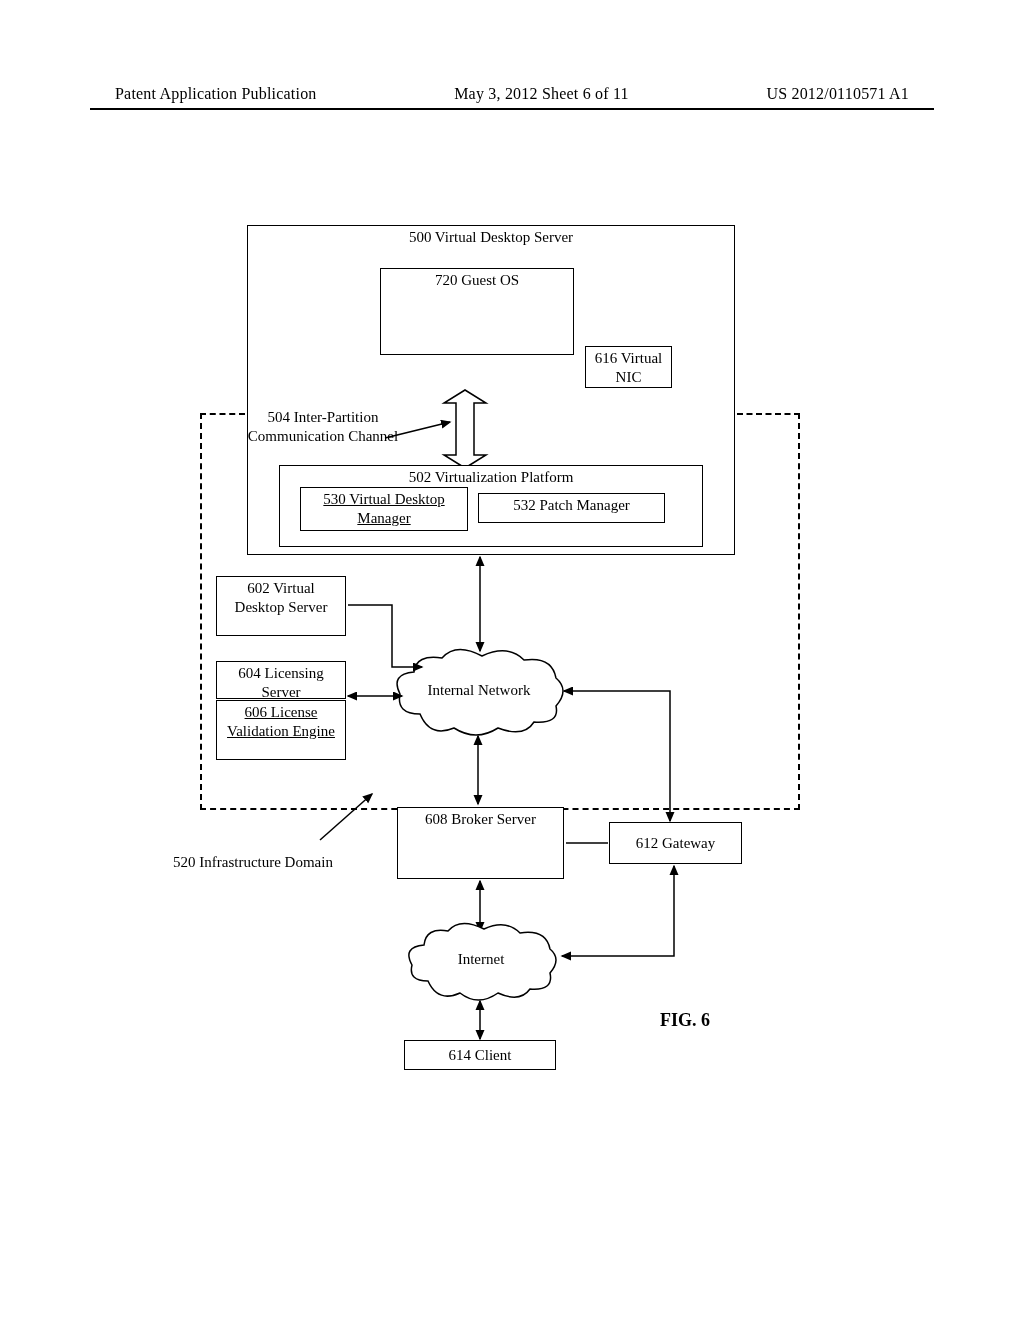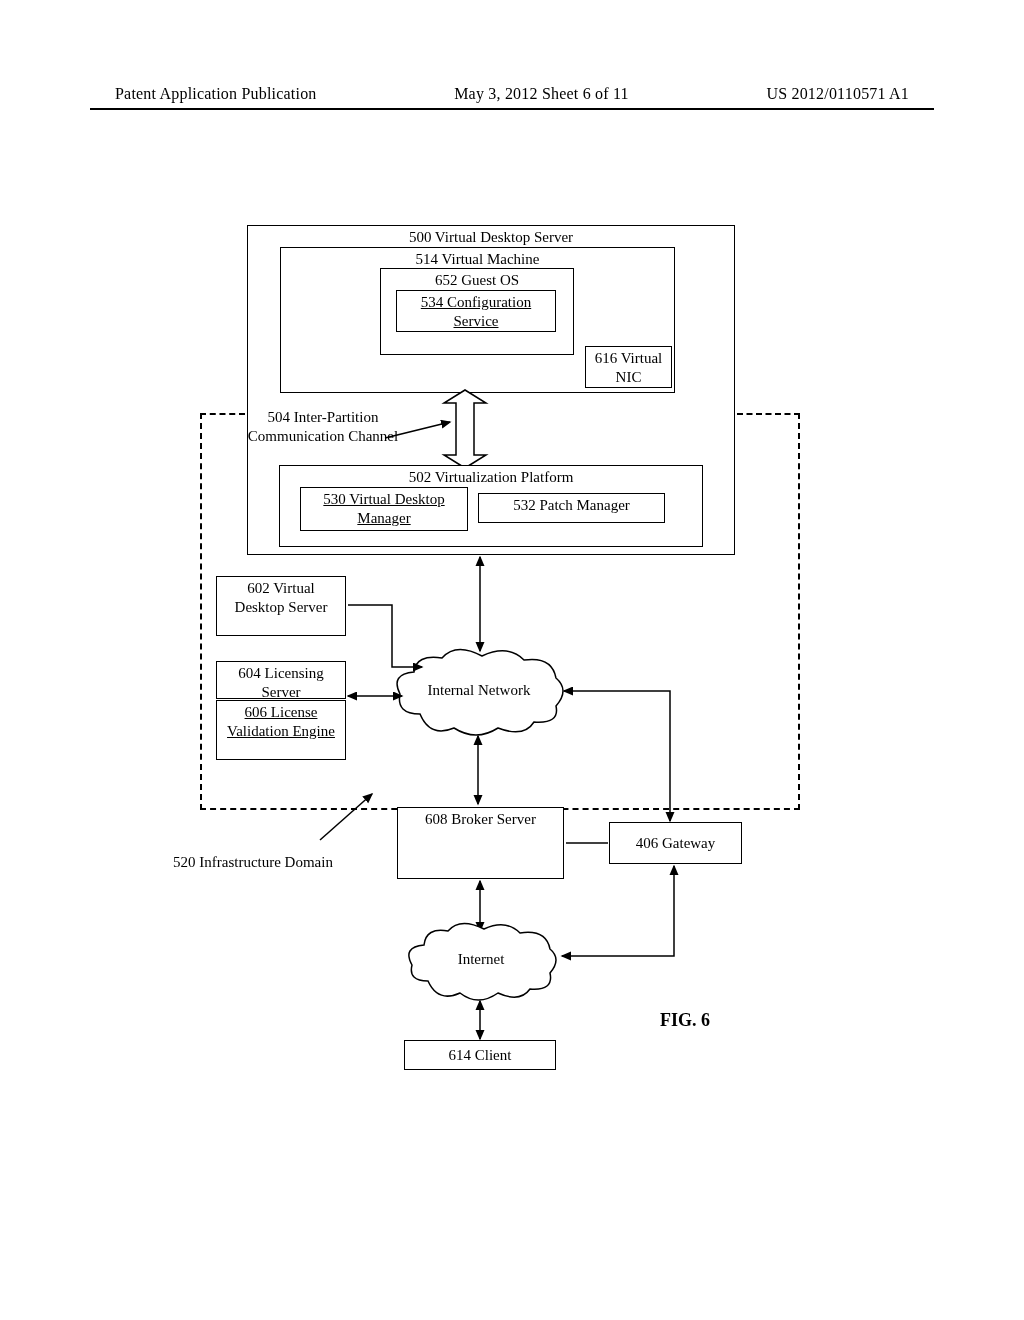--- a/index.html
+++ b/index.html
@@ -140,31 +140,25 @@
         <marker id="ahs" markerWidth="8" markerHeight="8" refX="1" refY="3" orient="auto">
           <polygon points="7,0 0,3 7,6"></polygon>
         </marker>
       </defs>
     </svg>
 
     <div class="box" style="left:247px; top:225px; width:488px; height:330px; text-align:center; padding-top:2px;">
       <span>500 Virtual Desktop Server</span>
     </div>
 
-    <div class="box" style="left:280px; top:247px; width:395px; height:146px;">
-      <span>514 Virtual Machine</span>
-    </div>
 
     <div class="box" style="left:380px; top:268px; width:194px; height:87px;">
-      <span>652 Guest OS</span>
-    </div>
-
-    <div class="box underline" style="left:396px; top:290px; width:160px; height:42px;">
-      <span>534 Configuration Service</span>
-    </div>
+      <span>720 Guest OS</span>
+    </div>
+
 
     <div class="box" style="left:585px; top:346px; width:87px; height:42px;">
       <span>616 Virtual NIC</span>
     </div>
 
     <svg class="svg-abs" style="left:436px; top:389px; width:58px; height:80px;" viewBox="0 0 58 80">
       <path d="M 20 14 L 20 66 L 8 66 L 29 79 L 50 66 L 38 66 L 38 14 L 50 14 L 29 1 L 8 14 Z" fill="#fff" stroke="#000" stroke-width="1.5"></path>
     </svg>
 
     <div class="label-only" style="left:238px; top:408px; width:170px; text-align:center;">504 Inter-Partition Communication Channel</div>
@@ -232,21 +226,21 @@
 
     <svg class="svg-abs connector" style="left:468px; top:734px; width:20px; height:74px;">
       <line x1="10" y1="2" x2="10" y2="70" marker-start="url(#ahs)" marker-end="url(#ah)"></line>
     </svg>
 
     <div class="box" style="left:397px; top:807px; width:167px; height:72px;">
       <span>608 Broker Server</span>
     </div>
 
     <div class="box" style="left:609px; top:822px; width:133px; height:42px; line-height:36px;">
-      <span>406 Gateway</span>
+      <span>612 Gateway</span>
     </div>
 
     <svg class="svg-abs connector" style="left:564px; top:833px; width:46px; height:20px;">
       <line x1="2" y1="10" x2="44" y2="10"></line>
     </svg>
 
     <svg class="svg-abs connector" style="left:470px; top:879px; width:20px; height:56px;">
       <line x1="10" y1="2" x2="10" y2="52" marker-start="url(#ahs)" marker-end="url(#ah)"></line>
     </svg>
 

